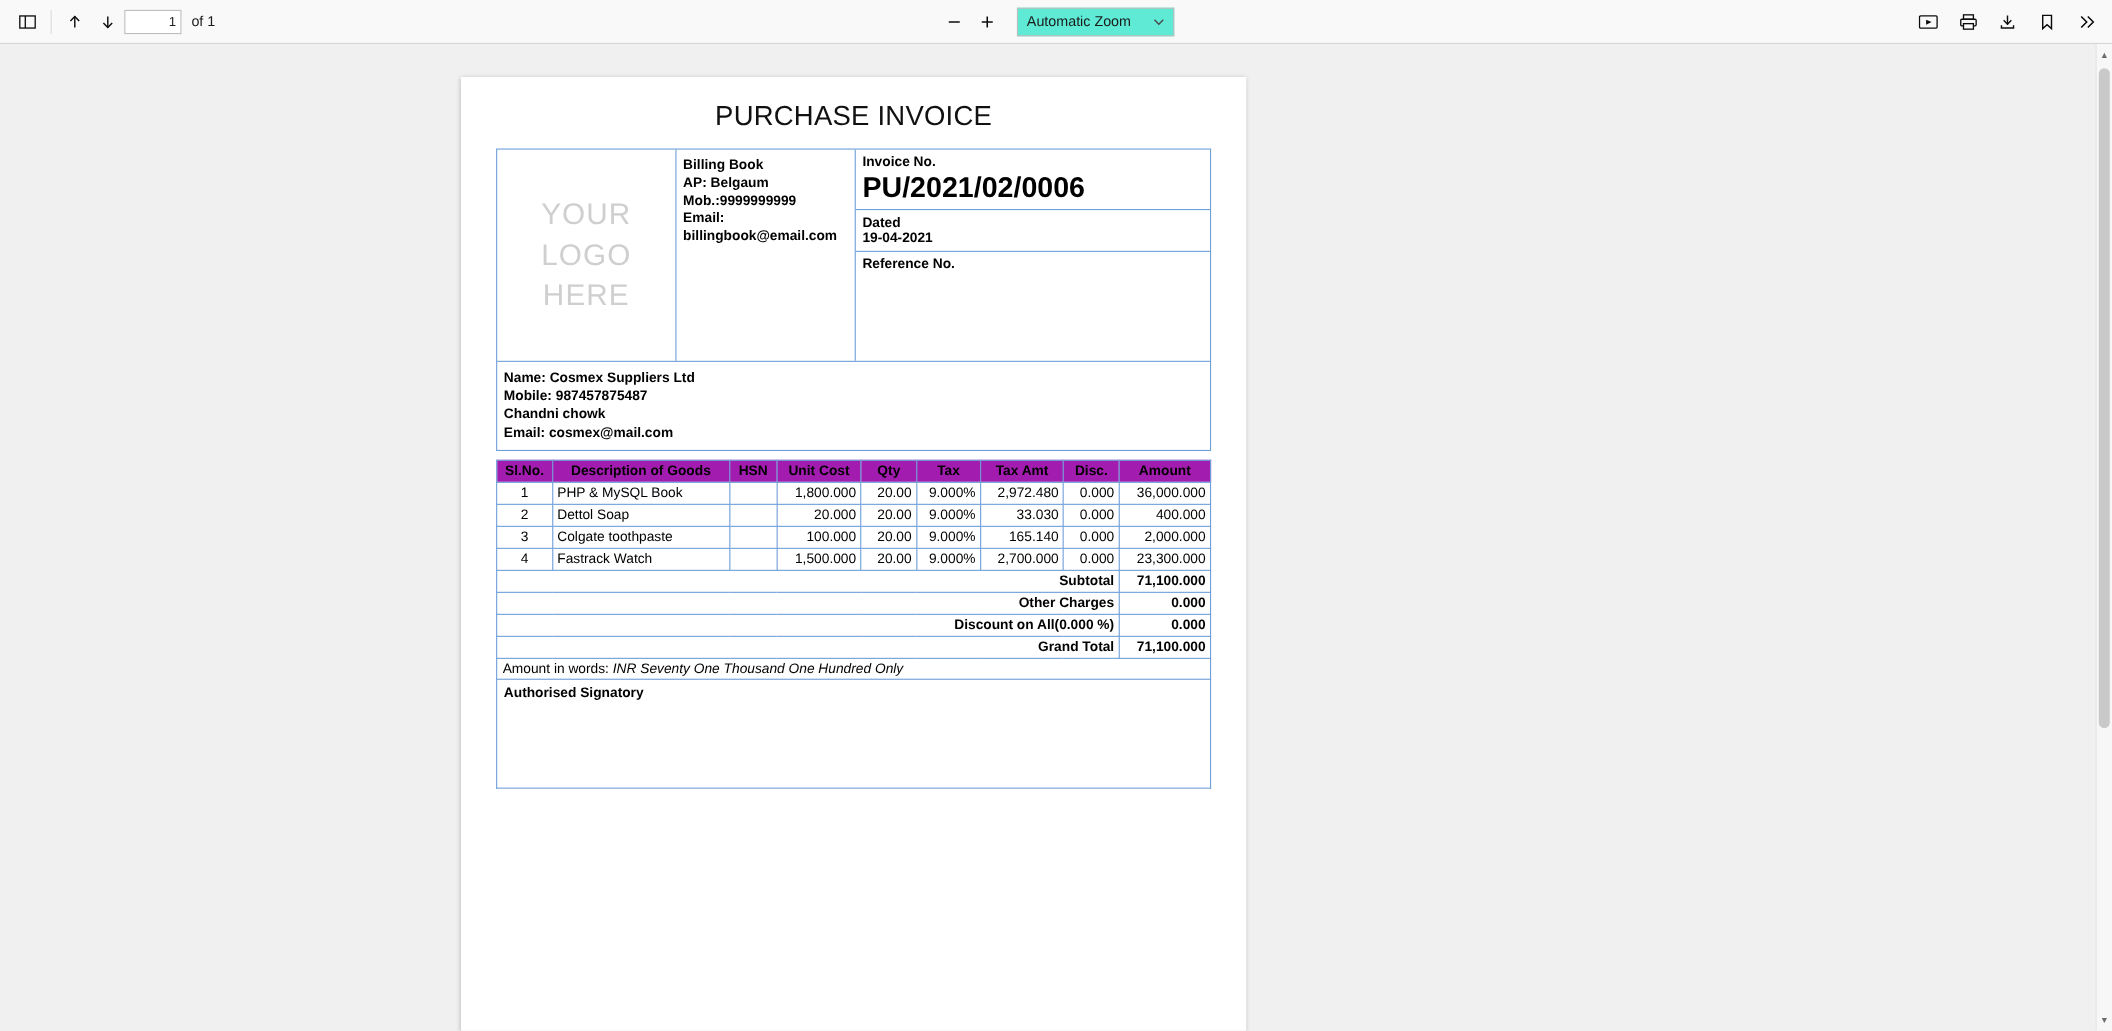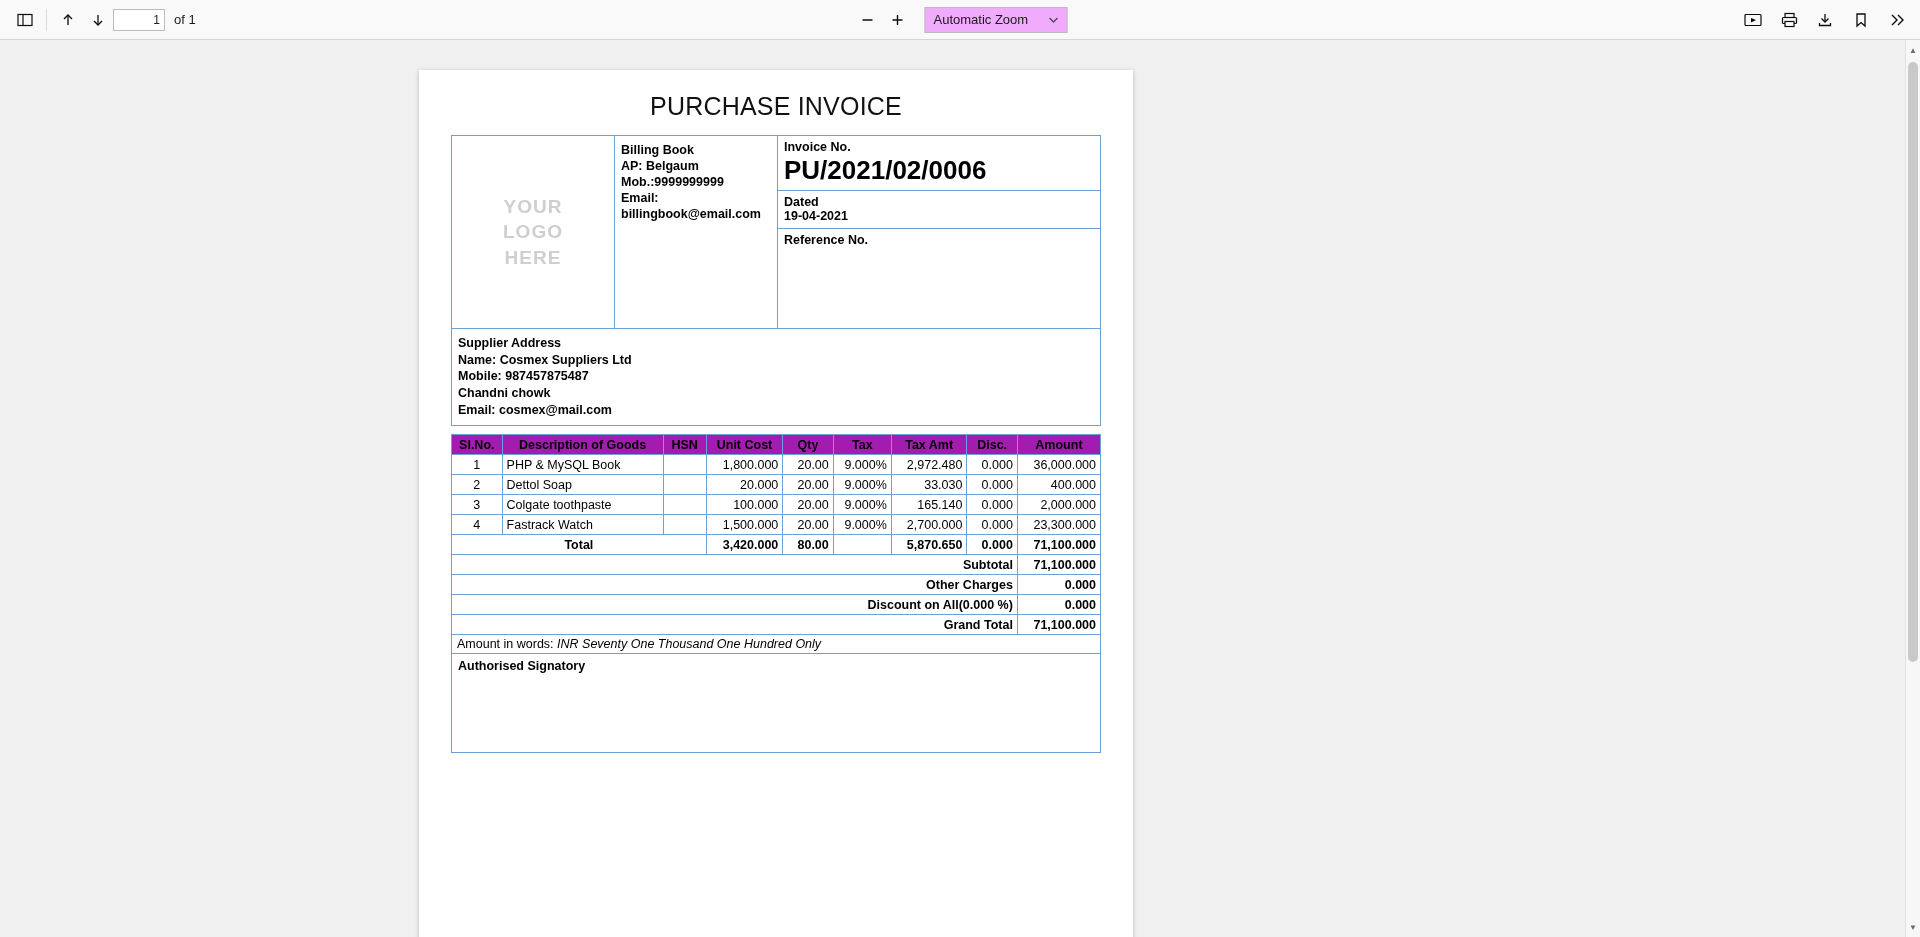--- a/index.html
+++ b/index.html
@@ -63,21 +63,21 @@
     position: absolute;
     left: 50%;
     transform: translateX(-50%);
     display: flex;
     align-items: center;
   }
   .zoom-select {
     height: 26px;
     min-width: 143px;
     border: 1px solid #bdbdbd;
-    background: #f0abfc;
+    background: #5eead4;
     font-size: 13px;
     color: #1a1a1a;
     display: flex;
     align-items: center;
     justify-content: space-between;
     padding: 0 8px;
     margin-left: 12px;
     box-sizing: border-box;
   }
   .tb-right {
@@ -156,22 +156,22 @@
   .cell-logo {
     width: 162px;
     border-right: 1px solid #6f9fd8;
     display: flex;
     align-items: center;
     justify-content: center;
     min-height: 192px;
   }
   .logo-text {
     color: #cfcfcf;
-    font-size: 19px;
-    font-weight: bold;
+    font-size: 27px;
+    font-weight: normal;
     line-height: 1.35;
     text-align: center;
     letter-spacing: 1px;
   }
   .cell-from {
     width: 163px;
     border-right: 1px solid #6f9fd8;
     padding: 6px 6px 0 6px;
     box-sizing: border-box;
     font-weight: bold;
@@ -369,21 +369,20 @@
               <div class="meta-value">19-04-2021</div>
             </div>
             <div class="meta-box">
               <div class="meta-label">Reference No.</div>
               <div class="meta-value"></div>
             </div>
           </div>
         </div>
 
         <div class="supplier">
-          <div>Supplier Address</div>
           <div>Name: Cosmex Suppliers Ltd</div>
           <div>Mobile: 987457875487</div>
           <div>Chandni chowk</div>
           <div>Email: cosmex@mail.com</div>
         </div>
       </div>
 
       <table class="items">
         <thead>
           <tr>
@@ -437,29 +436,20 @@
             <td class="l">Fastrack Watch</td>
             <td class="c"></td>
             <td class="r">1,500.000</td>
             <td class="r">20.00</td>
             <td class="r">9.000%</td>
             <td class="r">2,700.000</td>
             <td class="r">0.000</td>
             <td class="r">23,300.000</td>
           </tr>
 
-          <tr>
-            <td class="c b" colspan="3">Total</td>
-            <td class="r b">3,420.000</td>
-            <td class="r b">80.00</td>
-            <td class="r b"></td>
-            <td class="r b">5,870.650</td>
-            <td class="r b">0.000</td>
-            <td class="r b">71,100.000</td>
-          </tr>
 
           <tr>
             <td colspan="8" class="sum-label">Subtotal</td>
             <td class="r b">71,100.000</td>
           </tr>
           <tr>
             <td colspan="8" class="sum-label">Other Charges</td>
             <td class="r b">0.000</td>
           </tr>
           <tr>

